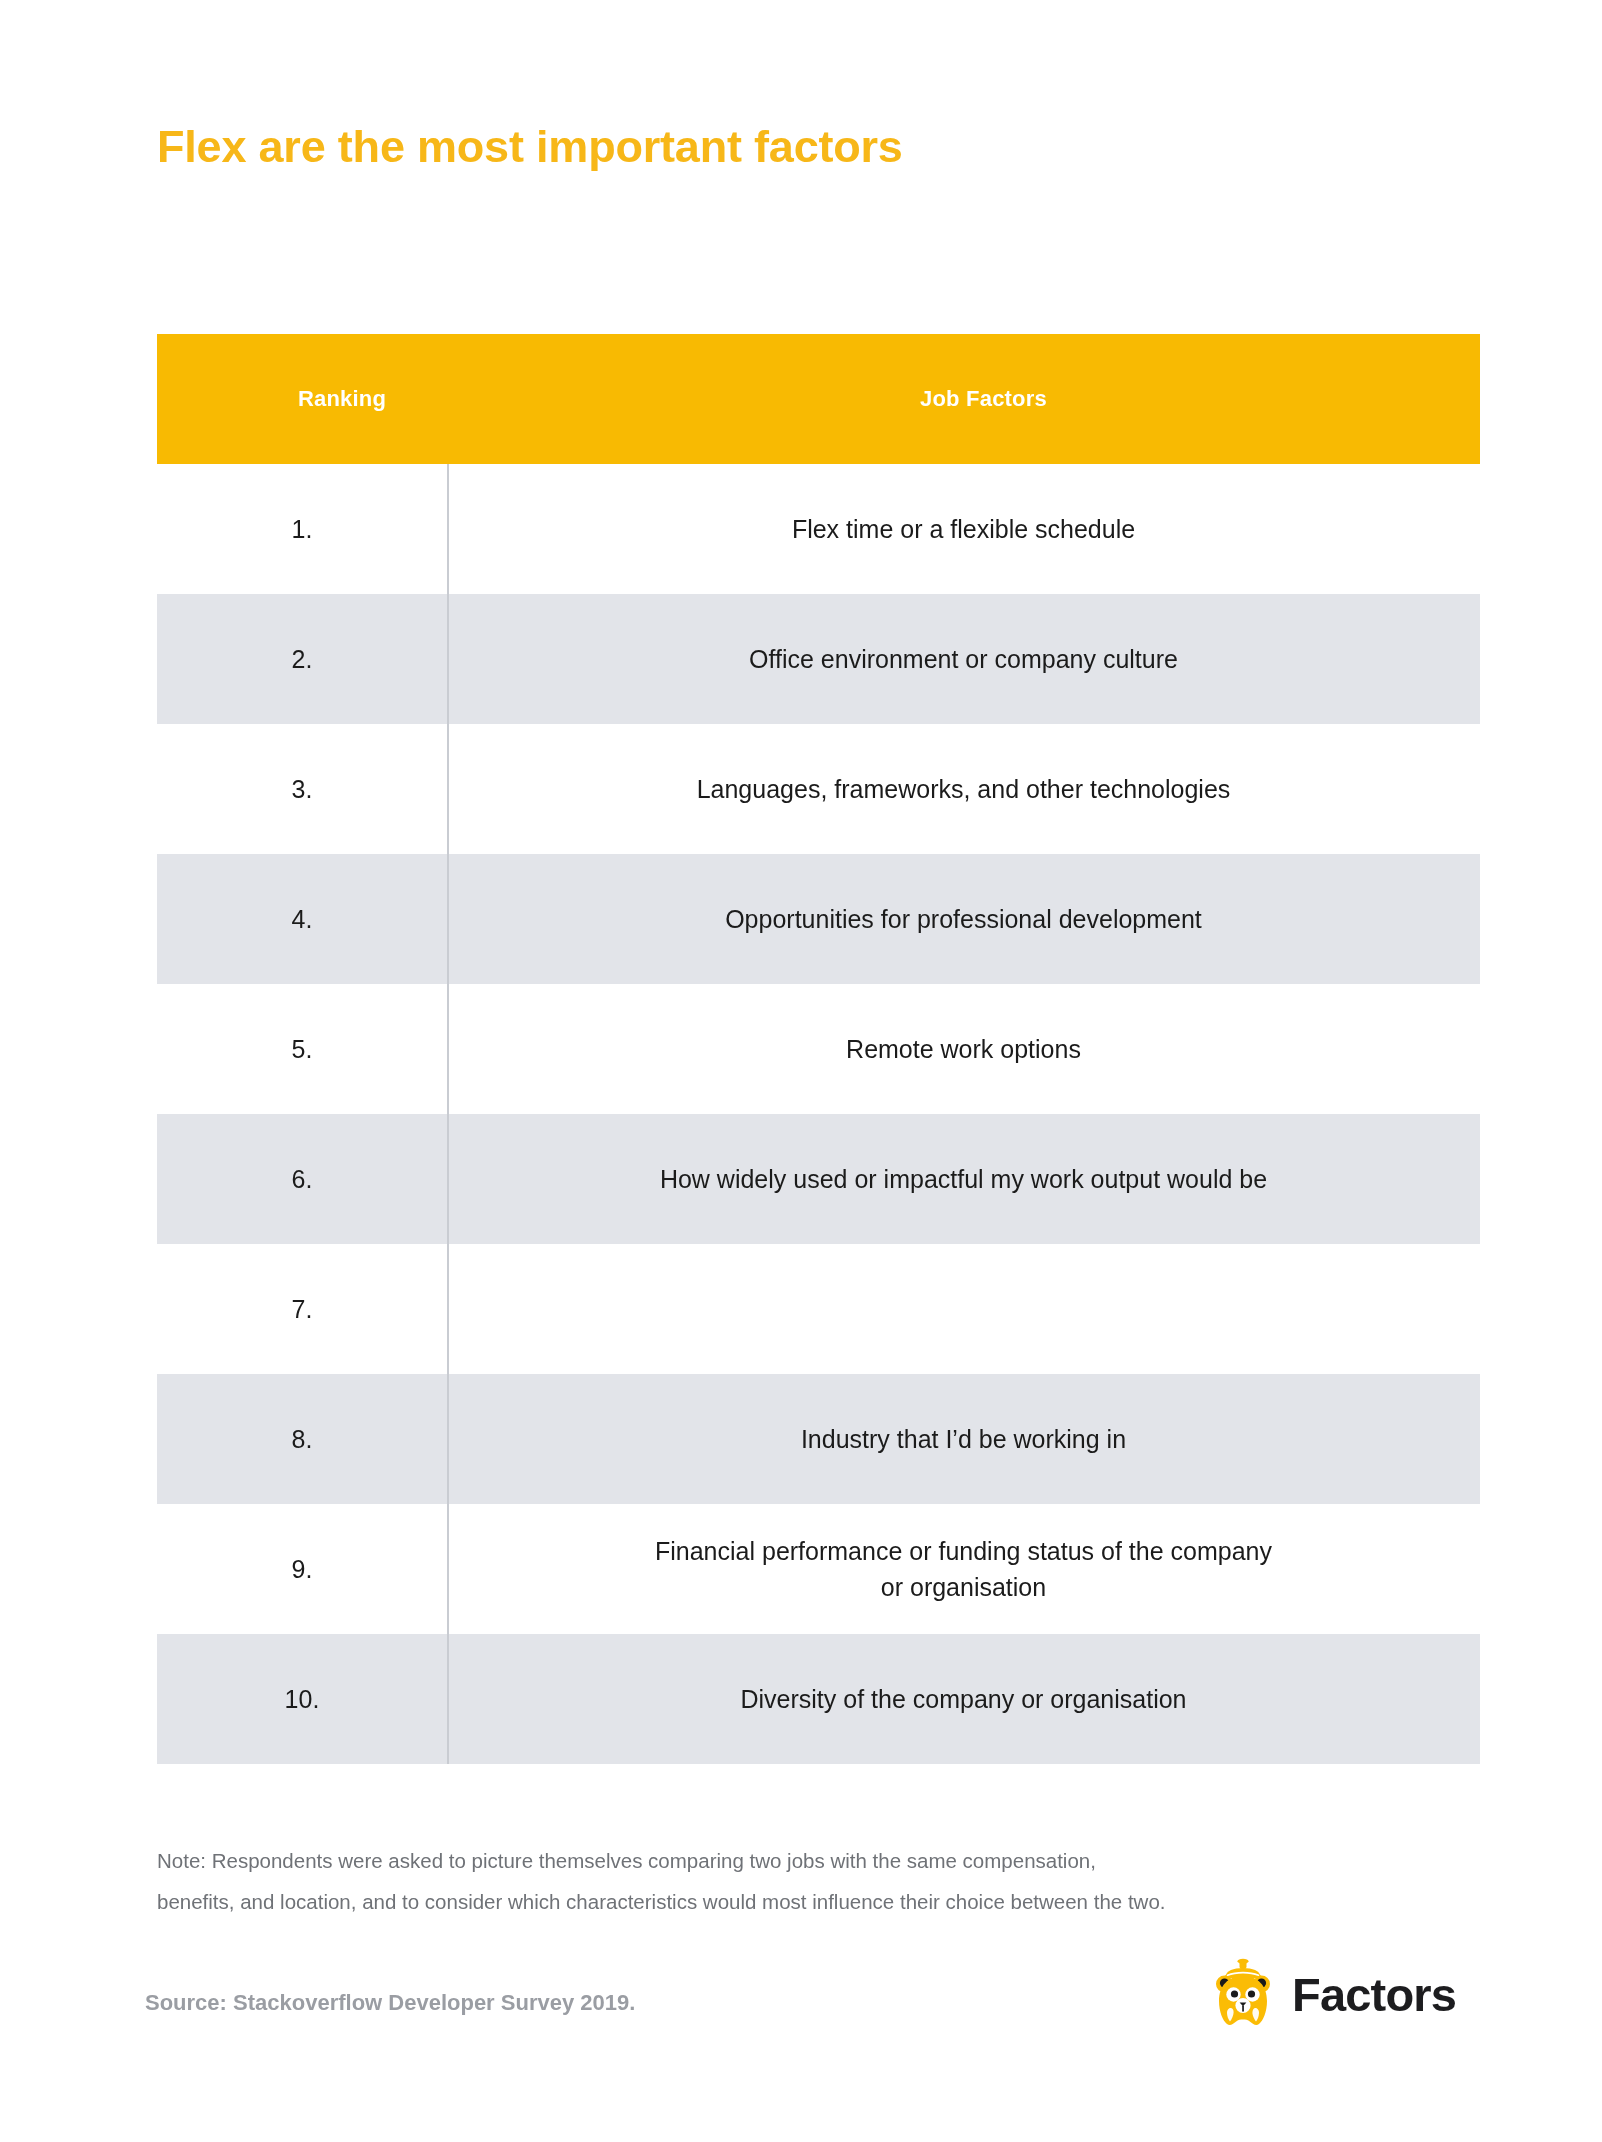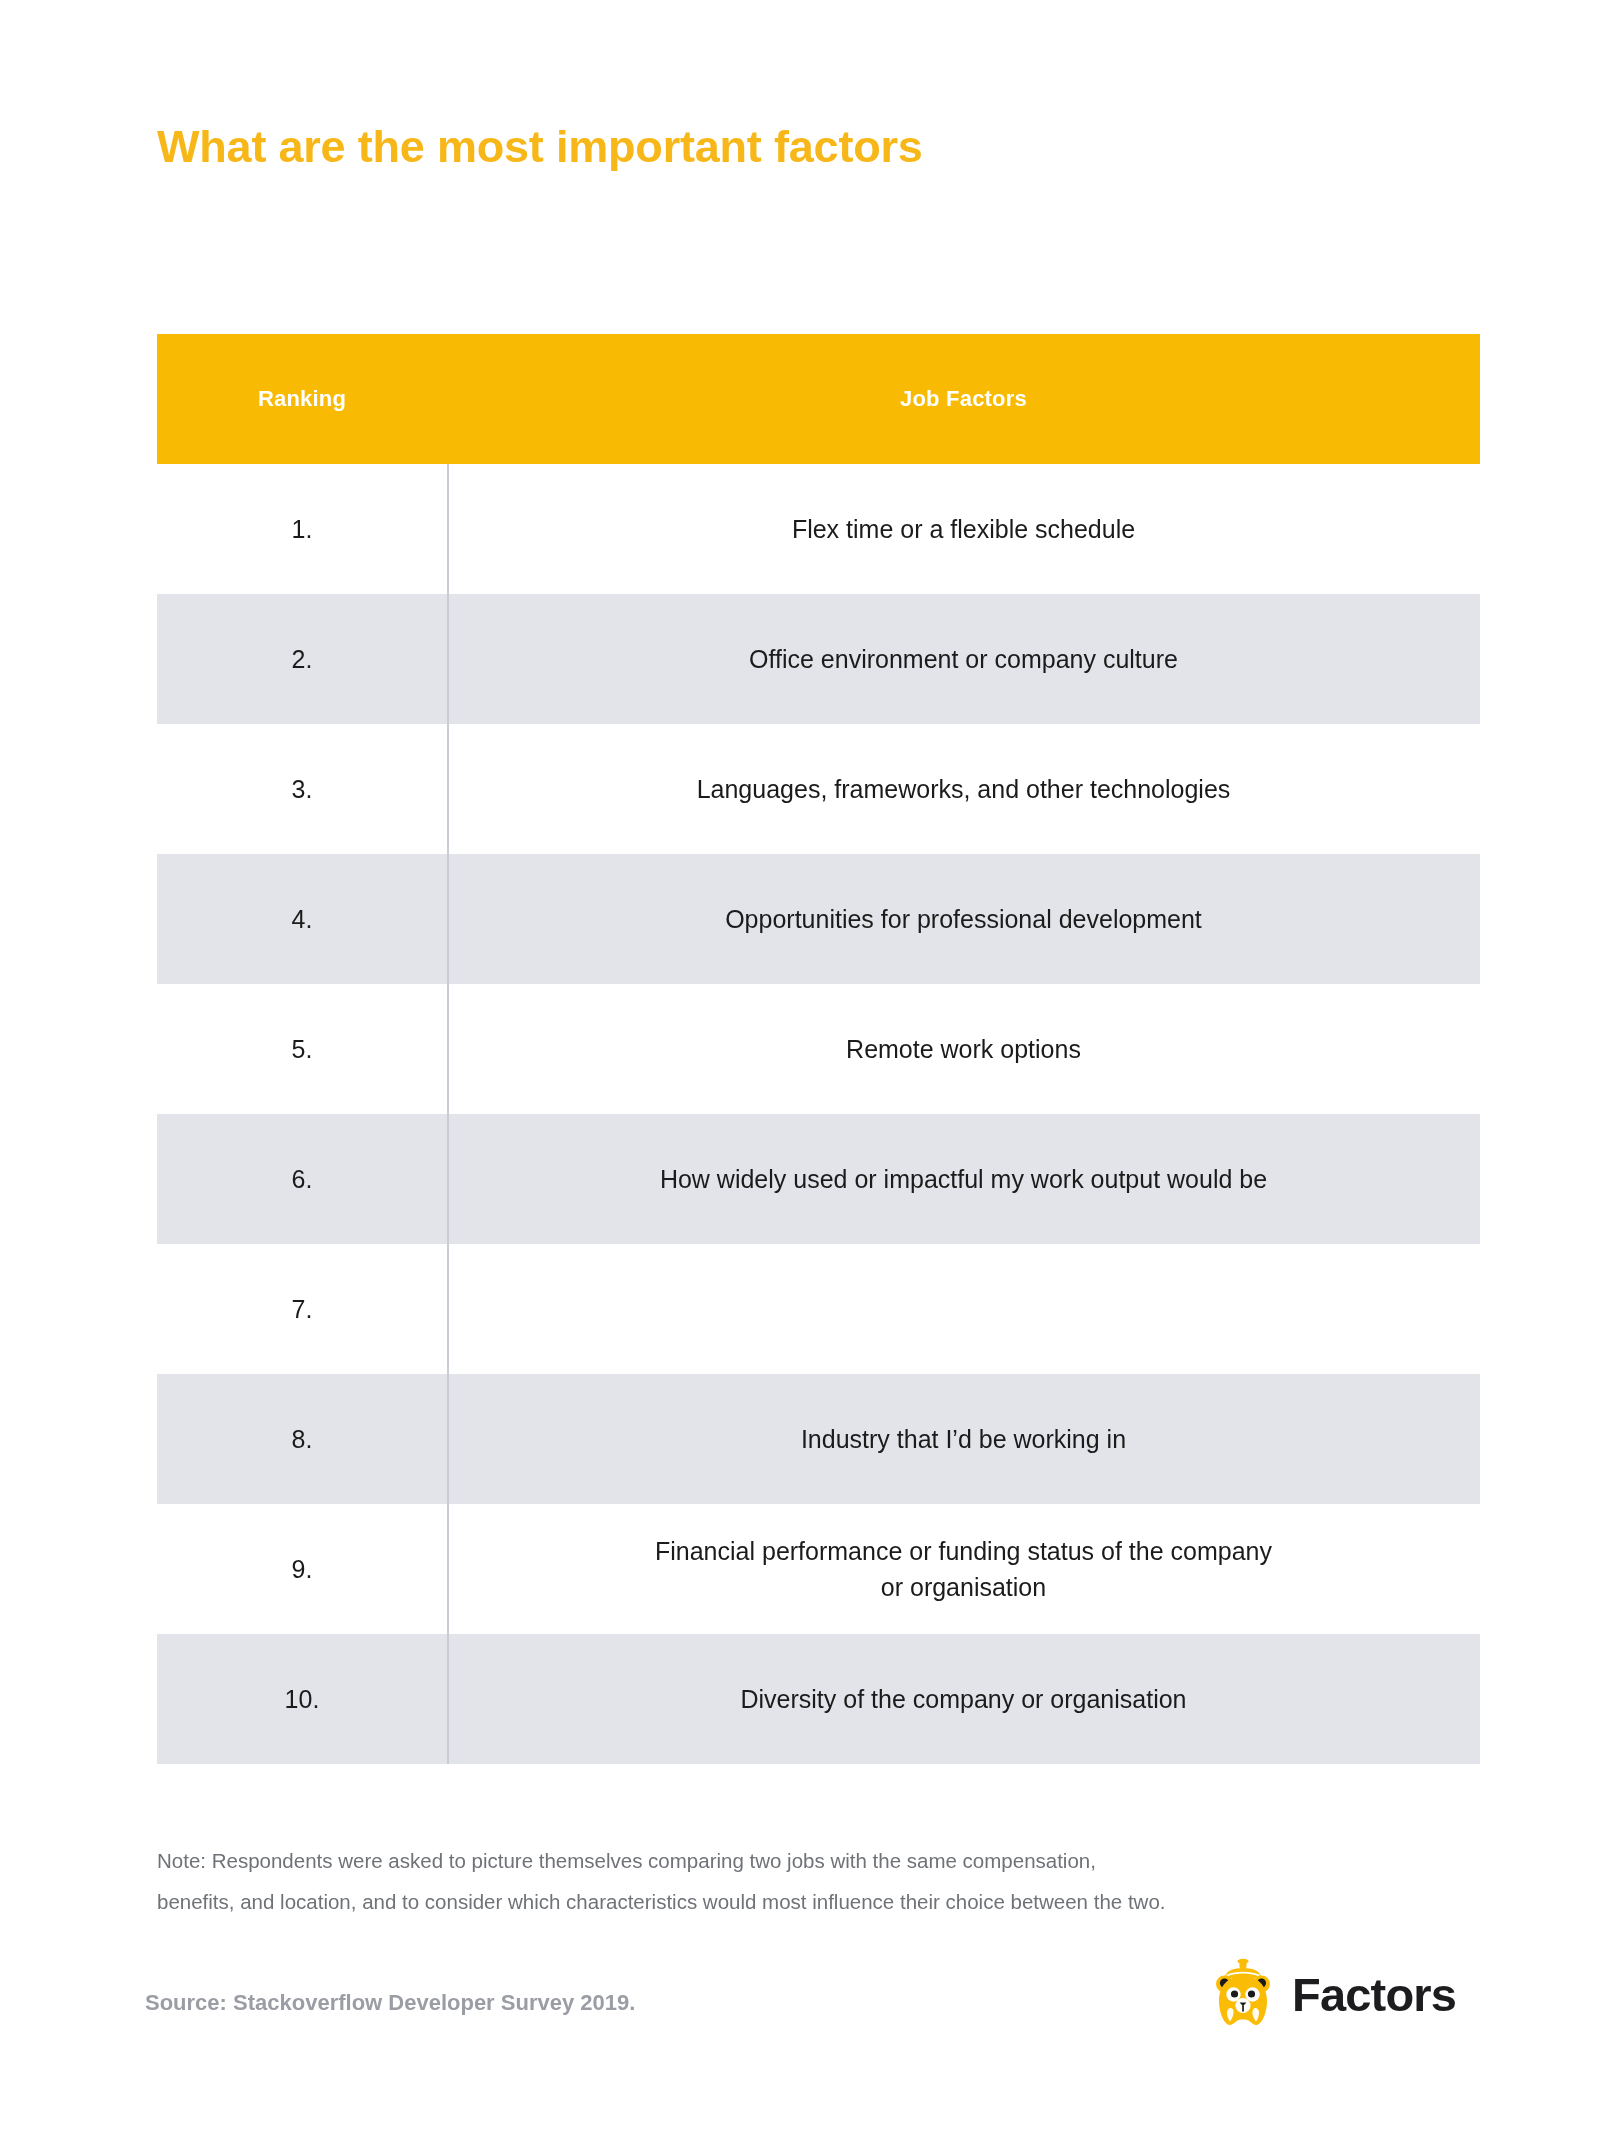--- a/index.html
+++ b/index.html
@@ -41,20 +41,21 @@
     position: absolute;
     left: 157px;
     top: 334px;
     width: 1323px;
   }
   .t-header {
     background: #F8BA02;
     height: 130px;
     display: flex;
     align-items: center;
+    padding-left: 40px;
   }
   .th-rank {
     width: 290px;
     text-align: center;
     color: #ffffff;
     font-size: 22px;
     font-weight: 700;
     letter-spacing: 0.2px;
   }
   .th-factor {
@@ -150,21 +151,21 @@
     letter-spacing: -0.8px;
     line-height: 1;
   }
 </style>
 </head>
 <body>
 
 <div class="page">
 
   <div class="title-block">
-    <div class="title-line">What are the most important factors</div>
+    <div class="title-line">Flex are the most important factors</div>
   </div>
 
   <div class="table">
 
     <div class="t-header">
       <div class="th-rank">Ranking</div>
       <div class="th-factor">Job Factors</div>
     </div>
 
     <div class="t-body">

